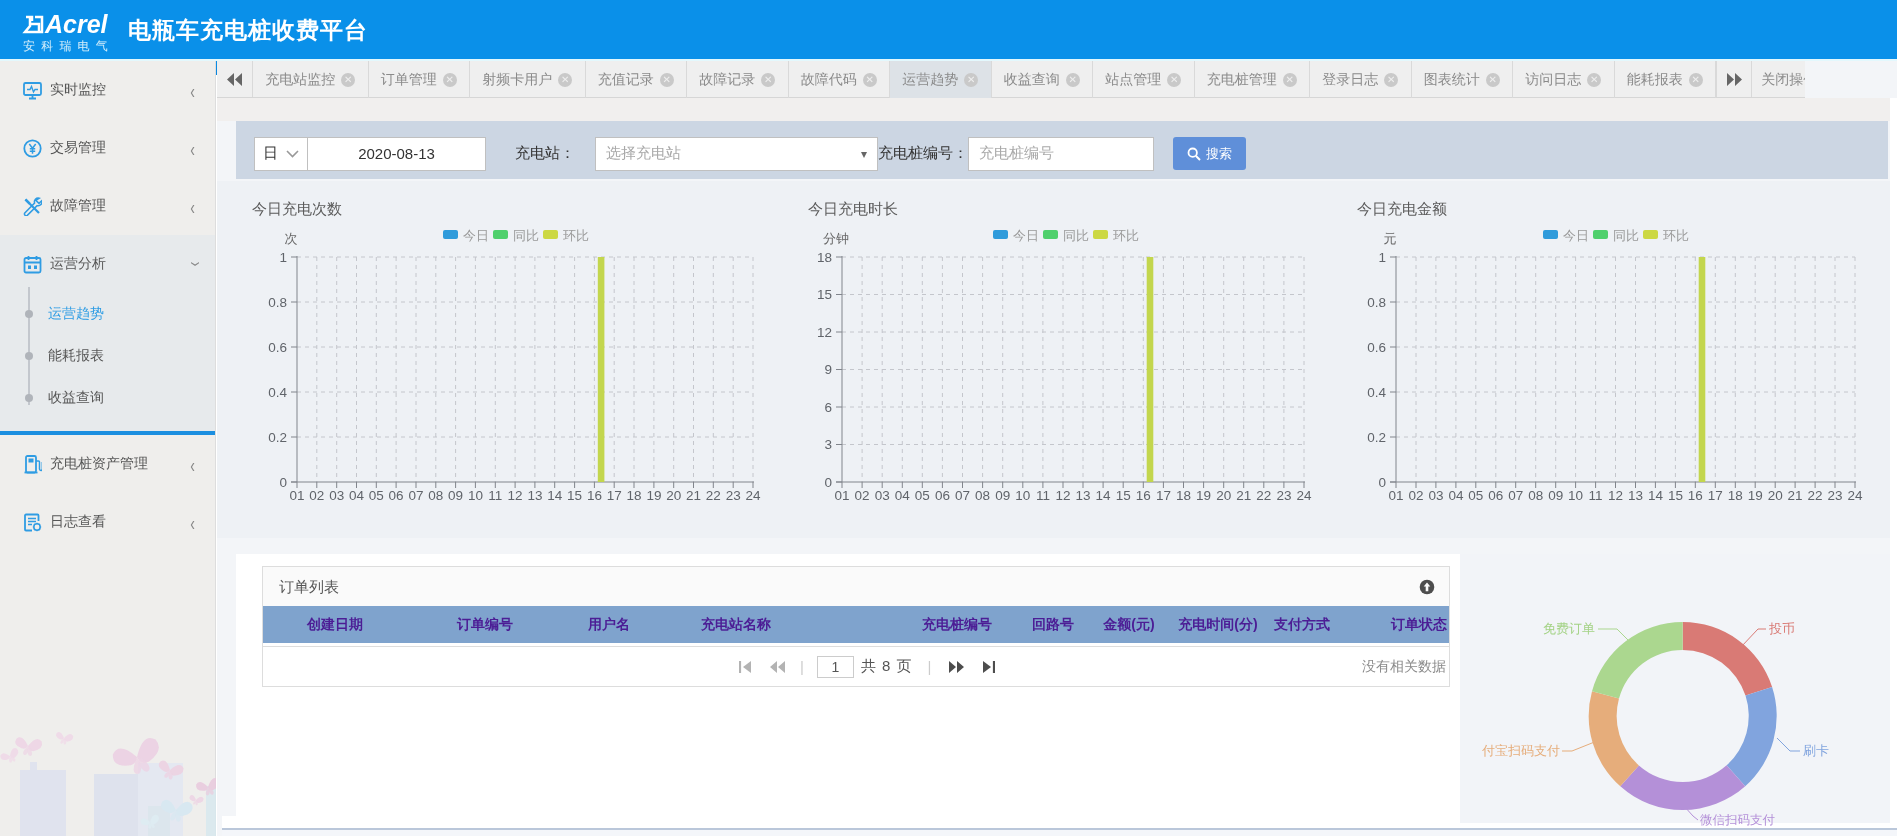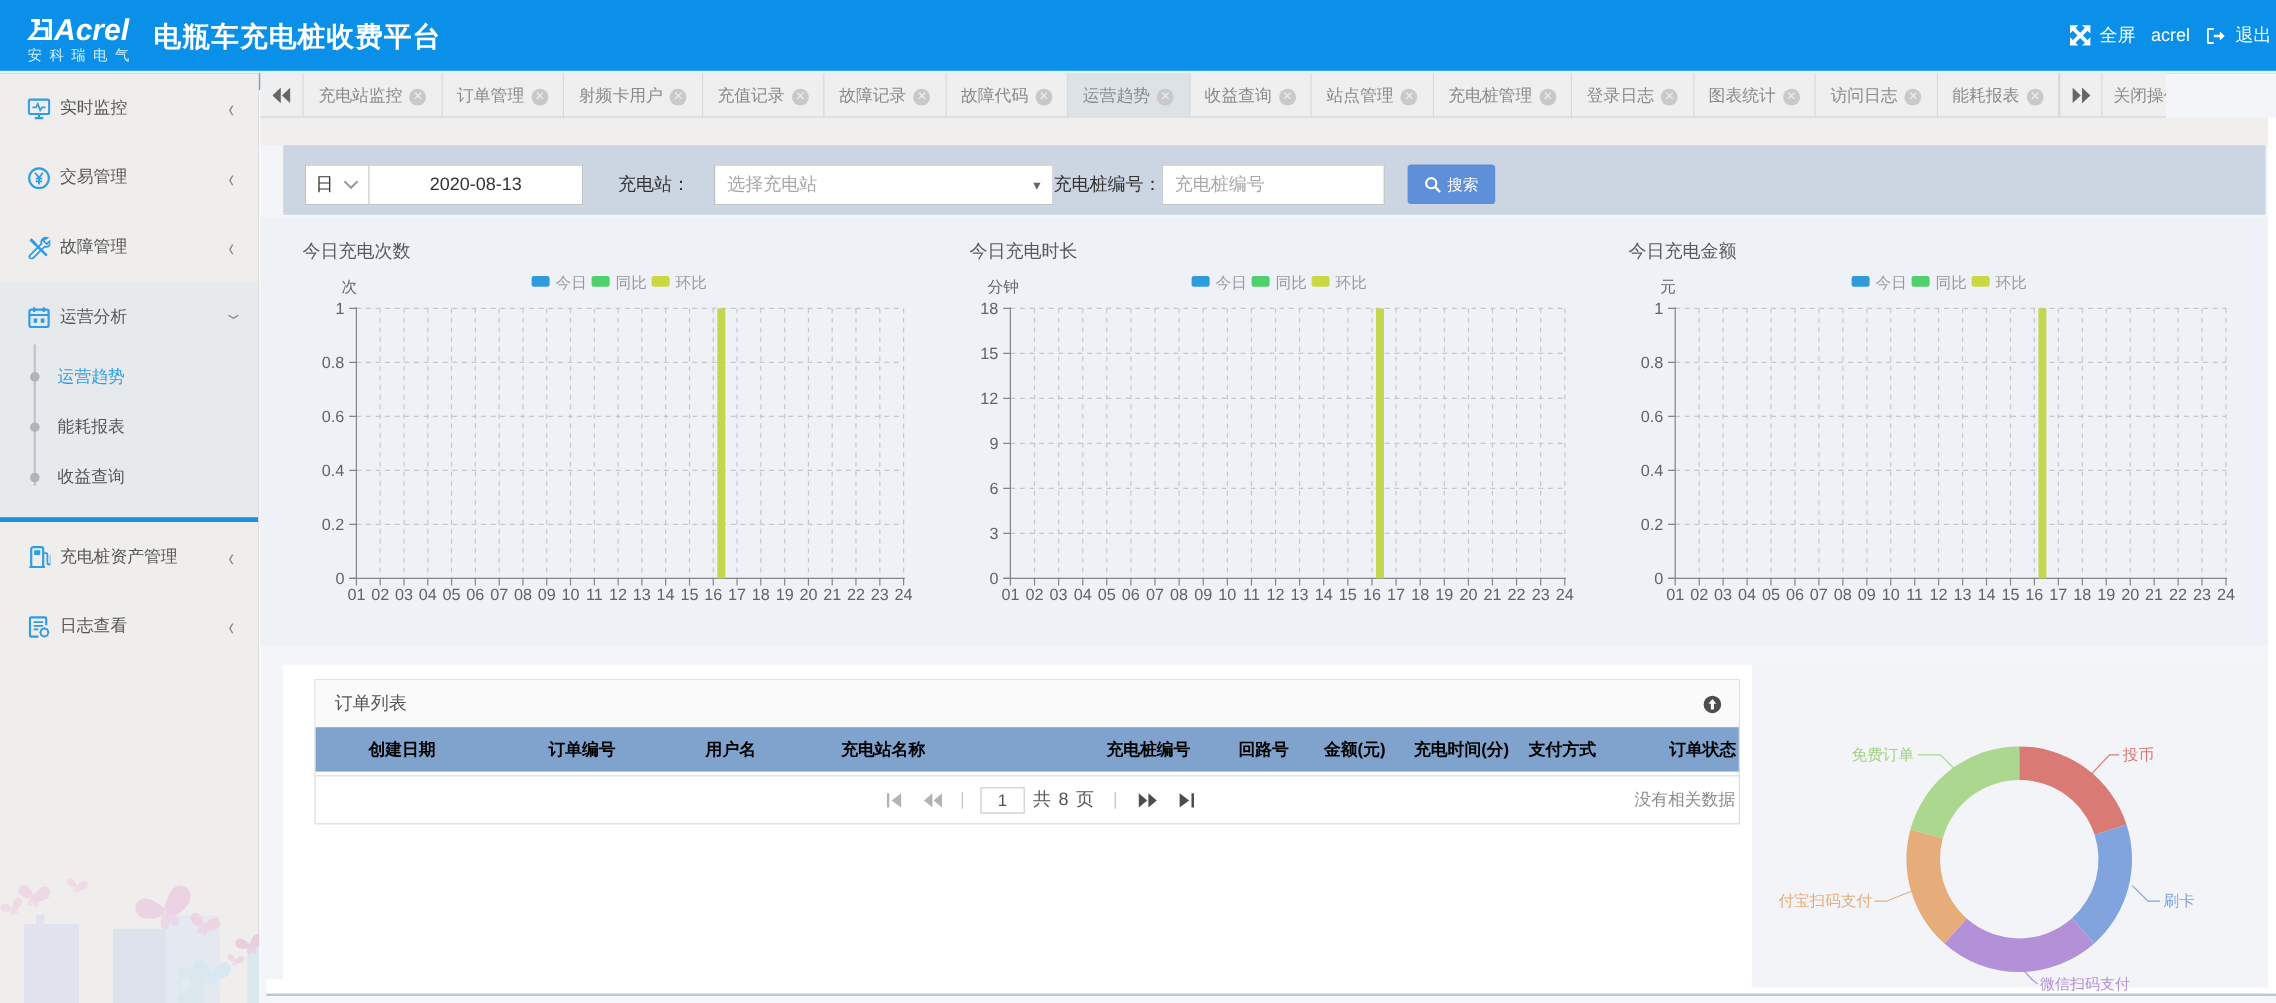--- a/index.html
+++ b/index.html
@@ -31,21 +31,21 @@
 
 .filter { position:absolute; left:19px; top:60px; width:1652px; height:58px; background:#ccd6e3; display:flex; align-items:center; padding-top:7px; font-size:15px; color:#333; }
 .fbox { background:#fff; border:1px solid #c0c0c0; height:34px; display:flex; align-items:center; }
 .btn { background:#5f8fd9; color:#fff; border-radius:3px; height:33px; line-height:33px; padding:0 14px; font-size:13px; }
 
 .charts { position:absolute; left:0; top:120px; width:1673px; height:357px; background:#eef1f5; }
 
 .white { position:absolute; left:19px; top:493px; width:1224px; height:262px; background:#fff; }
 .panel { position:absolute; left:26px; top:12px; width:1188px; border:1px solid #ddd; background:#fff; }
 .ptitle { height:39px; line-height:39px; background:#fafafa; font-size:15px; color:#555; padding-left:16px; position:relative; }
-.thead { height:37px; background:#7fa3cd; display:flex; align-items:center; color:#000000; font-size:14px; font-weight:bold; }
+.thead { height:37px; background:#7fa3cd; display:flex; align-items:center; color:#4c1d95; font-size:14px; font-weight:bold; }
 .pager { height:39px; display:flex; align-items:center; font-size:15px; color:#555; }
 .donutarea { position:absolute; left:1243px; top:493px; width:430px; height:269px; background:#f2f4f8; z-index:2; }
 .bstrip { position:absolute; left:5px; top:755px; width:1675px; height:12px; background:#fff; }
 .bline { position:absolute; left:5px; top:767px; width:1675px; height:2px; background:#bac7da; z-index:1; }
 .bfoot { position:absolute; left:5px; top:769px; width:1675px; height:6px; background:#f4f6fa; z-index:1; }
 </style>
 </head>
 <body>
 <div class="hdr">
   <div class="logo">
@@ -53,38 +53,20 @@
       <g stroke="#fff" fill="none">
         <path d="M8 11 h6 v4" stroke-width="2.5"></path>
         <path d="M12 18 h9 v8" stroke-width="2.5"></path>
         <path d="M17 11 h7 v15 h-17 l5 -6 v-8" stroke-width="2.5"></path>
       </g>
       <text x="27" y="27" font-size="25" font-weight="bold" font-style="italic" fill="#fff" font-family="Liberation Sans">Acrel</text>
       <text x="5" y="44" font-size="12" fill="#d6effb" letter-spacing="6.2">安科瑞电气</text>
     </svg>
   </div>
   <div class="title">电瓶车充电桩收费平台</div>
-  <div class="right">
-    <svg width="19" height="19" viewBox="0 0 19 19">
-      <path d="M4 4 L15 15 M15 4 L4 15" stroke="#fff" stroke-width="3.2"></path>
-      <g fill="#fff">
-          <path d="M1 1 h7 L1 8 Z"></path>
-          <path d="M18 1 v7 L11 1 Z"></path>
-          <path d="M1 18 v-7 L8 18 Z"></path>
-          <path d="M18 18 h-7 L18 11 Z"></path>
-        </g>
-    </svg>
-    <span style="margin:0 0 0 6px">全屏</span>
-    <span style="margin:0 0 0 13px">acrel</span>
-    <svg style="margin-left:14px" width="15" height="14" viewBox="0 0 18 16">
-      <path d="M7 1 H2 a1 1 0 0 0 -1 1 v12 a1 1 0 0 0 1 1 h5" stroke="#fff" stroke-width="2" fill="none"></path>
-      <path d="M7 6.8 h6 V3.5 L18 8 l-5 4.5 V9.2 H7 Z" fill="#fff"></path>
-    </svg>
-    <span style="margin:0 0 0 9px">退出</span>
-  </div>
 </div>
 <div class="cyanline"></div>
 <aside class="side">
   <div class="mitem"><span class="ic"><svg width="19" height="19" viewBox="0 0 19 19">
           <rect x="1" y="2" width="17" height="12" rx="1.5" fill="none" stroke="#2f9ce3" stroke-width="1.8"></rect>
           <polyline points="4,8.5 7,8.5 8.5,5.5 10.5,11 12,8.5 15,8.5" fill="none" stroke="#2f9ce3" stroke-width="1.4"></polyline>
           <path d="M6 17.5 h7 M9.5 14 v3" stroke="#2f9ce3" stroke-width="1.8" fill="none"></path>
         </svg></span>实时监控<span class="arr">‹</span></div>
   <div class="mitem"><span class="ic"><svg width="19" height="19" viewBox="0 0 19 19">
           <circle cx="9.5" cy="9.5" r="8.2" fill="none" stroke="#2f9ce3" stroke-width="1.8"></circle>

